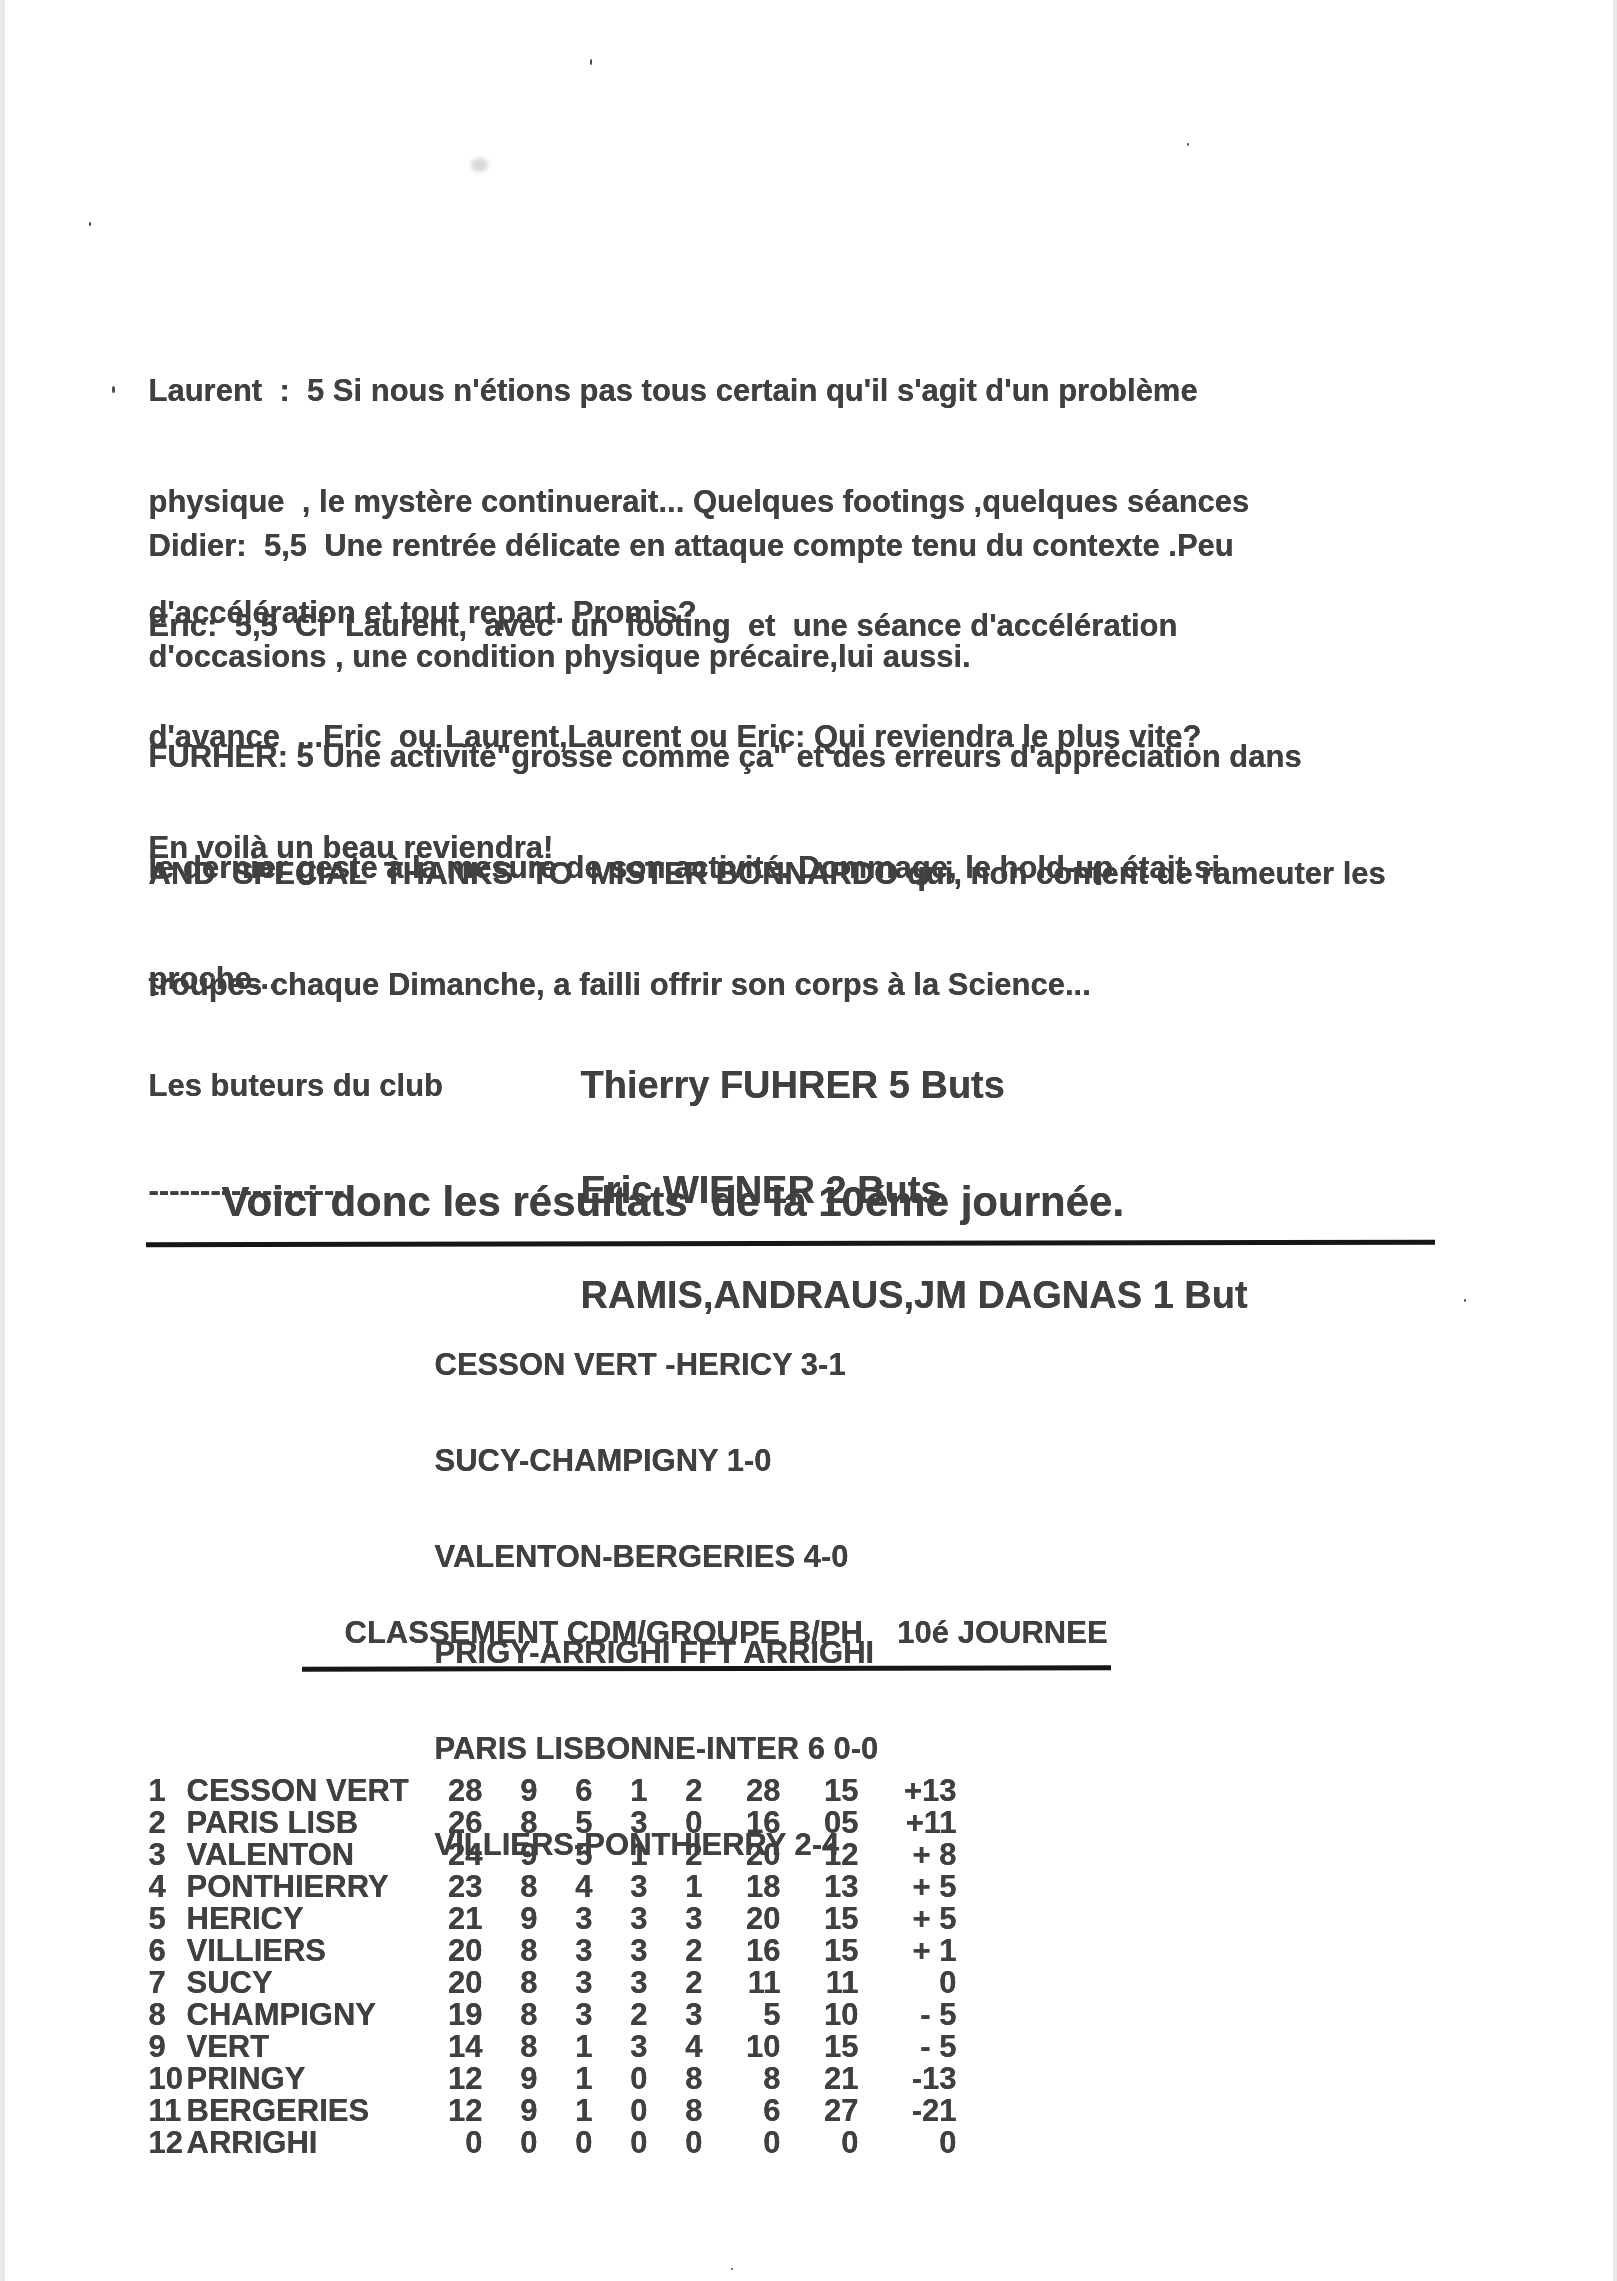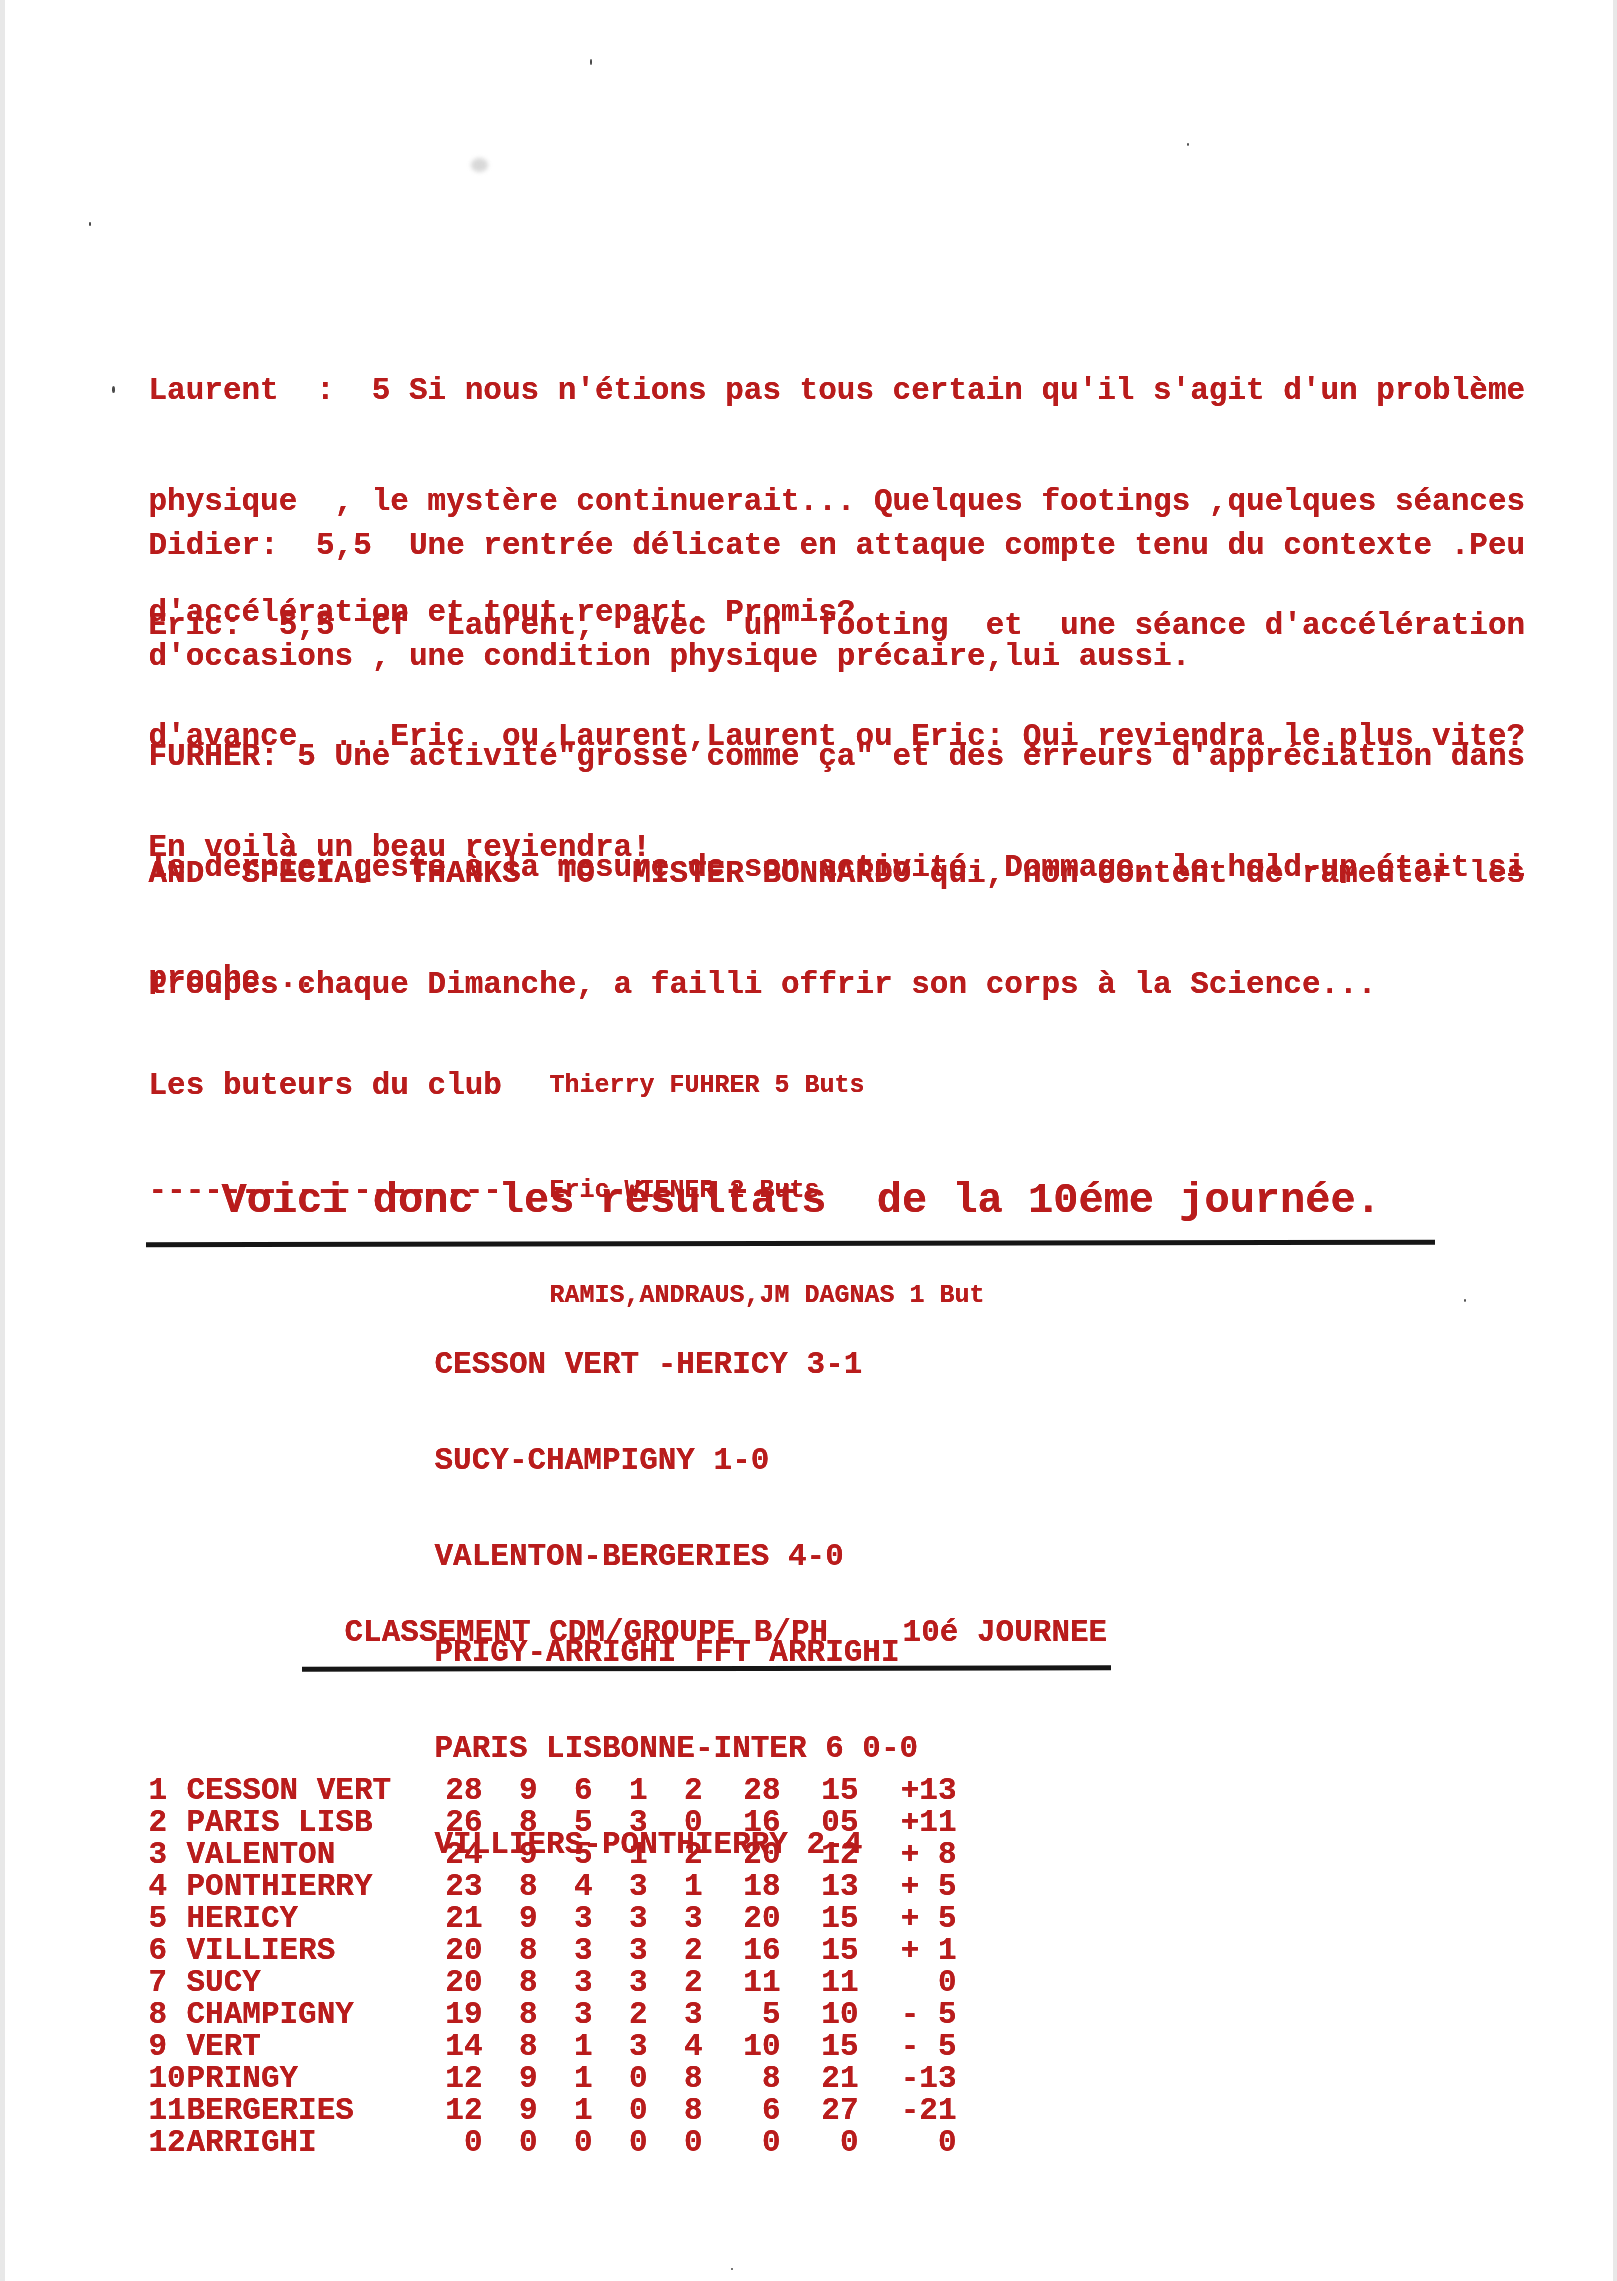--- a/index.html
+++ b/index.html
@@ -2,30 +2,30 @@
 <html><head>
 <meta charset="utf-8">
 <style>
   html,body{margin:0;padding:0;background:#e8e8e8;}
   .page{
     position:relative;
     width:1608px;height:2281px;
     margin:0 auto;
     background:#ffffff;
     overflow:hidden;
-    font-family:Liberation Mono, monospace;
+    font-family:Liberation Sans, sans-serif;
     font-weight:700;
-    color:#b91c1c;
+    color:#404040;
     -webkit-font-smoothing:antialiased;
   }
   .block{position:absolute;white-space:pre;}
   .para{font-size:31px;line-height:37px;}
   .tight{font-size:31px;line-height:32px;}
   .scorers-left{font-size:31px;line-height:35px;}
-  .scorers-right{font-size:25px;line-height:35px;}
+  .scorers-right{font-size:38px;line-height:35px;margin-left:31px;}
   .intro{font-size:42px;line-height:37px;}
   .cls-title{font-size:31px;line-height:35px;margin-left:22px;}
   .rule{position:absolute;background:#161616;}
   .rule1{left:141px;top:1241px;width:1289px;height:4.9px;transform:rotate(-0.12deg);}
   .rule2{left:297px;top:1666px;width:809px;height:4.9px;transform:rotate(-0.10deg);}
   table.standings{
     position:absolute;left:144px;top:1775px;
     border-collapse:collapse;border:none;
     font-size:31px;line-height:32px;font-weight:700;
   }

